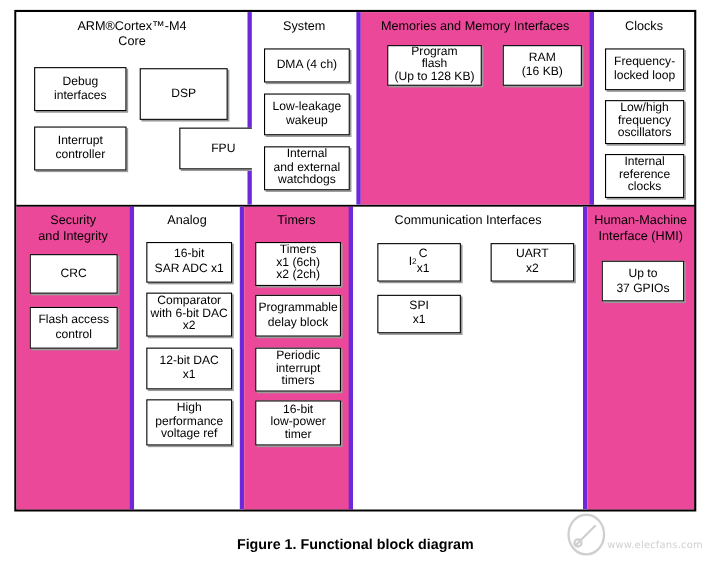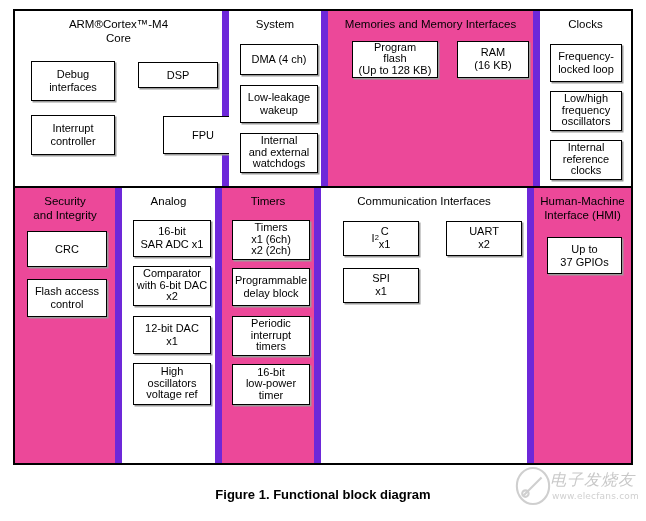--- a/index.html
+++ b/index.html
@@ -29,21 +29,21 @@
   .row {
     display: flex;
     box-sizing: border-box;
   }
   .row.top    { height: 177px; border-bottom: 2px solid #000; }
   .row.bottom { flex: 1 1 auto; }
 
   
   .col {
     box-sizing: border-box;
-    border-right: 7px solid #6d28d9;
+    border-right: 4px solid #6d28d9;
     padding: 0;
     position: relative;
     background: #ffffff;
   }
   .col:last-child { border-right: none; }
   .col.shaded { background: #ec4899; }
 
   .col-title {
     text-align: center;
     font-size: 11.5px;
@@ -125,21 +125,21 @@
 
 <div id="diagram">
 
   <div class="row top">
 
     <div class="col" style="width:214px;">
       <div class="col-title">ARM®Cortex™-M4<br>Core</div>
       <div class="blocks">
         <div class="blk" style="left:16px; top:16px; width:84px; height:40px;">Debug
 interfaces</div>
-        <div class="blk" style="left:123px; top:17px; width:80px; height:26px;">DSP</div>
+        <div class="blk" style="left:112px; top:17px; width:80px; height:47px;">DSP</div>
         <div class="blk" style="left:16px; top:70px; width:84px; height:40px;">Interrupt
 controller</div>
         <div class="blk" style="left:120px; top:71px; width:80px; height:38px;margin-left:28px;">FPU</div>
       </div>
     </div>
 
     <div class="col" style="width:99px;">
       <div class="col-title">System</div>
       <div class="blocks">
         <div class="blk" style="left:11px; top:12px; width:78px; height:31px;">DMA (4 ch)</div>
@@ -193,21 +193,21 @@
       <div class="col-title">Analog</div>
       <div class="blocks">
         <div class="blk" style="left:11px; top:11px; width:78px; height:37px;">16-bit
 SAR ADC x1</div>
         <div class="blk tight" style="left:11px; top:57px; width:78px; height:40px;">Comparator
 with 6-bit DAC
 x2</div>
         <div class="blk" style="left:11px; top:107px; width:78px; height:38px;">12-bit DAC
 x1</div>
         <div class="blk tight" style="left:11px; top:154px; width:78px; height:42px;">High
-oscillators
+performance
 voltage ref</div>
       </div>
     </div>
 
     <div class="col shaded" style="width:99px;">
       <div class="col-title">Timers</div>
       <div class="blocks">
         <div class="blk tight" style="left:10px; top:11px; width:78px; height:40px;">Timers
 x1 (6ch)
 x2 (2ch)</div>
@@ -245,15 +245,14 @@
 </div>
 
 <div id="caption">Figure 1. Functional block diagram</div>
 
 <div id="watermark">
   <svg class="wm-mark" viewBox="0 0 40 42">
     <ellipse cx="20" cy="21" rx="17" ry="19" fill="none" stroke="#9c9c9c" stroke-width="2.2"></ellipse>
     <line x1="10" y1="31" x2="29" y2="12" stroke="#9c9c9c" stroke-width="2.2"></line>
     <circle cx="12" cy="29" r="3.4" fill="none" stroke="#9c9c9c" stroke-width="2.2"></circle>
   </svg>
-  <div class="wm-cn">电子发烧友</div>
   <div class="wm-url">www.elecfans.com</div>
 </div>
 
 </body></html>

